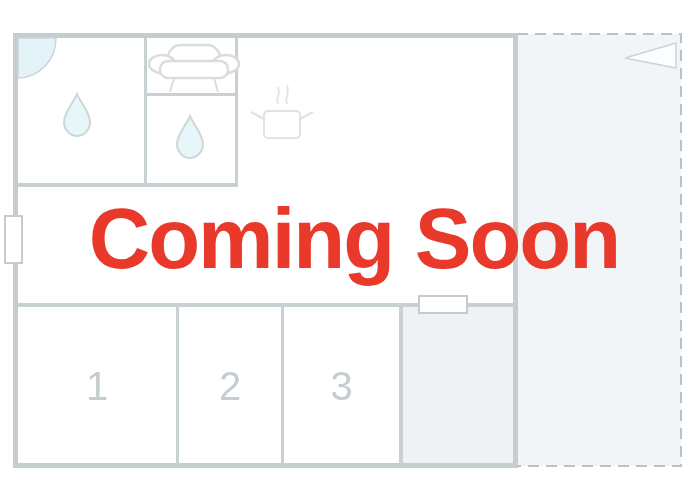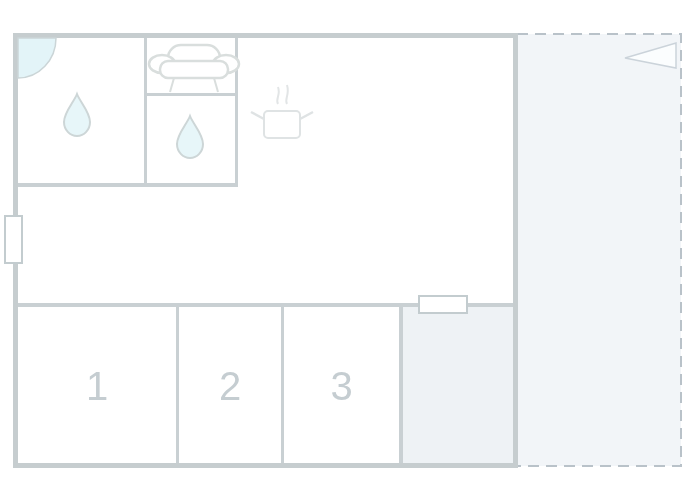--- a/index.html
+++ b/index.html
@@ -84,14 +84,15 @@
       <rect x="264" y="111" width="36" height="27" rx="4" fill="#ffffff" stroke="#dfe3e4" stroke-width="2"></rect>
     </g>
 
     <polygon points="625,58 676,43 676,68" fill="#fbfdfe" stroke="#cbd3da" stroke-width="1.5"></polygon>
   </svg>
 
   <div id="room-label-1" class="room-label">1</div>
   <div id="room-label-2" class="room-label">2</div>
   <div id="room-label-3" class="room-label">3</div>
 
+  <div id="coming-soon-title">Coming Soon</div>
 
 </div>
 
 </body></html>

